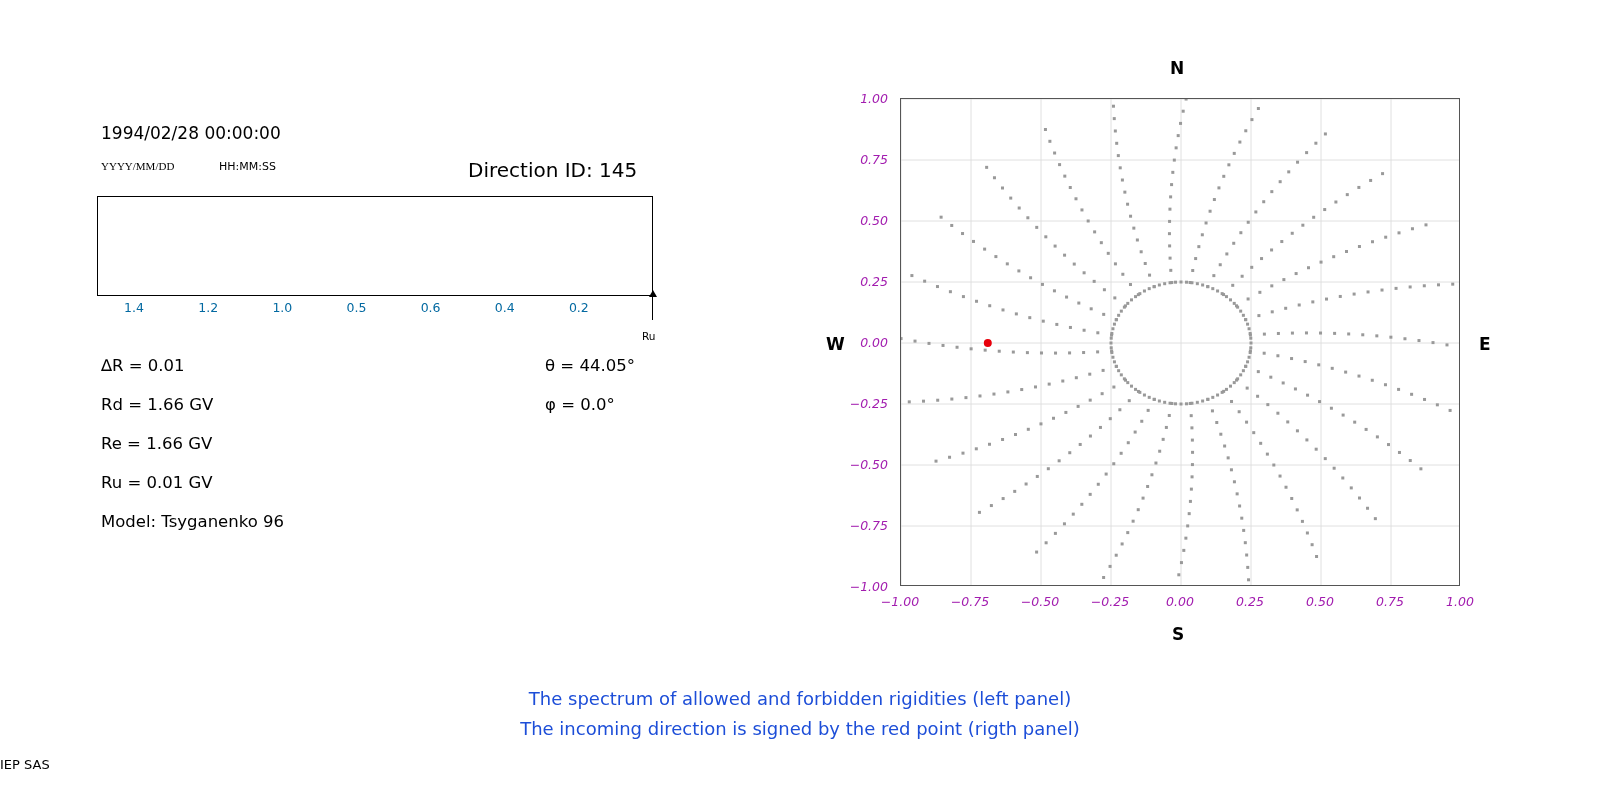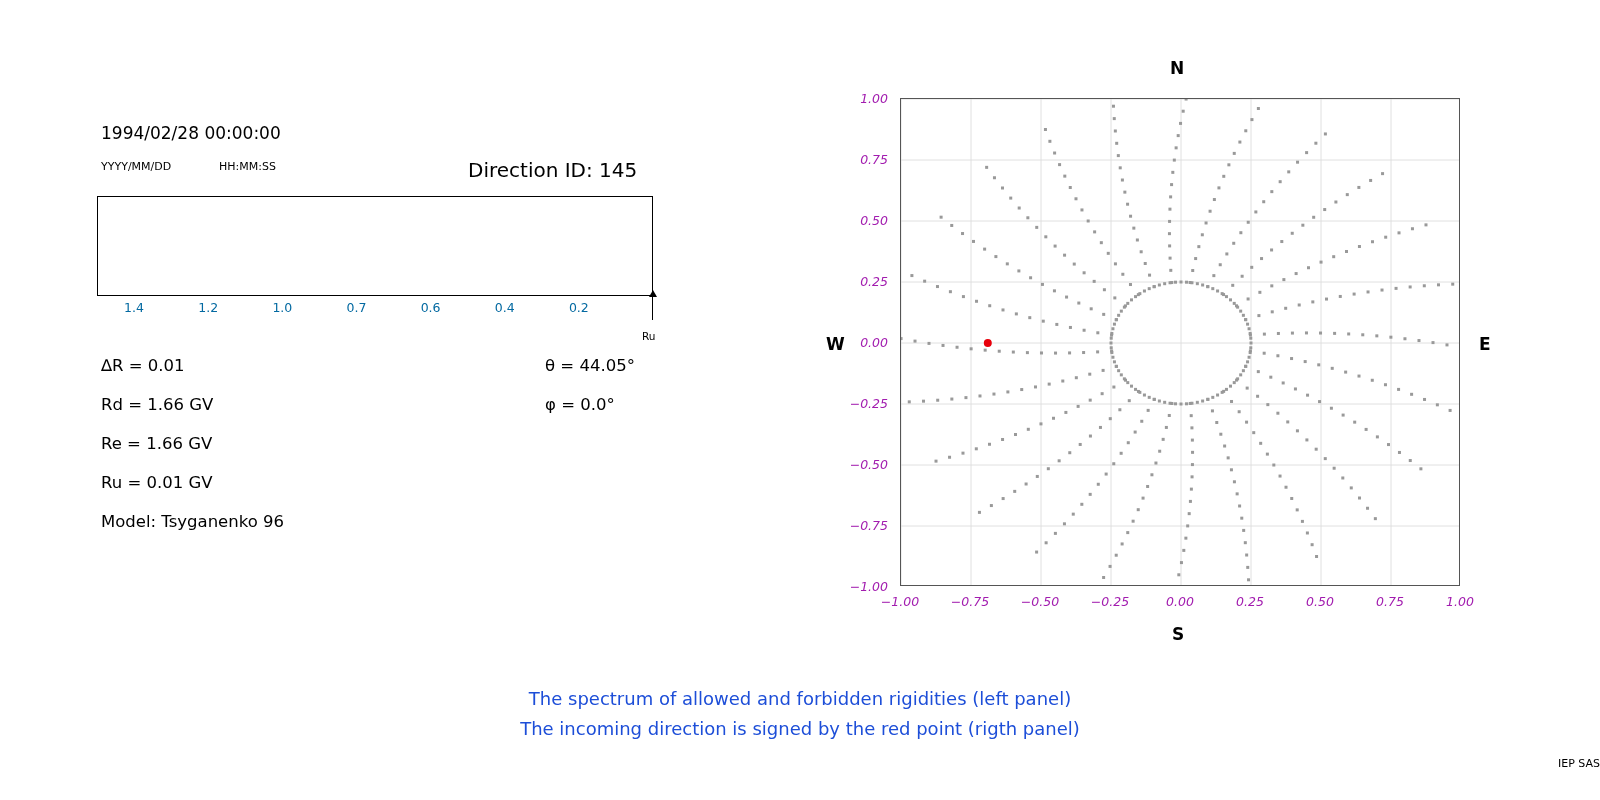--- a/index.html
+++ b/index.html
@@ -26,21 +26,21 @@
   }
 
   .txt {
     position: absolute;
     white-space: nowrap;
     color: #000;
   }
 
   #geo-position    { left: 101px; top: 84px;  font-size: 17px; }
   #datetime        { left: 101px; top: 123px; font-size: 17px; }
-  #date-format     { left: 101px; top: 160px; font-size: 11px; }
+  #date-format     { left: 101px; top: 160px; font-size: 11px; font-family: Liberation Serif, serif; }
   #time-format     { left: 219px; top: 160px; font-size: 11px; }
   #direction-id    { left: 468px; top: 158px; font-size: 20px; }
 
   #spectrum-box {
     position: absolute;
     left: 97px;
     top: 196px;
     width: 556px;
     height: 100px;
     border: 1.2px solid #000;
@@ -146,23 +146,23 @@
     width: 100%;
     text-align: center;
     font-size: 18px;
     color: #1d4ed8;
   }
   #caption-line1 { top: 688px; }
   #caption-line2 { top: 718px; }
   #footer-note {
     position: absolute;
     width: 100%;
-    text-align: right;
+    text-align: left;
     top: 757px;
-    font-size: 11px;
+    font-size: 13px;
     color: #000;
   }
 </style>
 </head>
 <body>
 
 <div id="left-panel">
 
 
   <div class="txt" id="datetime">1994/02/28 00:00:00</div>
@@ -172,21 +172,21 @@
   <div class="txt" id="time-format">HH:MM:SS</div>
 
   <div class="txt" id="direction-id">Direction ID: 145</div>
 
   <div id="spectrum-box"></div>
 
   <div id="ticks-left">
       <div class="axis-tick" style="left: 134.067px;">1.4</div>
       <div class="axis-tick" style="left: 208.2px;">1.2</div>
       <div class="axis-tick" style="left: 282.333px;">1.0</div>
-      <div class="axis-tick" style="left: 356.467px;">0.7</div>
+      <div class="axis-tick" style="left: 356.467px;">0.5</div>
       <div class="axis-tick" style="left: 430.6px;">0.6</div>
       <div class="axis-tick" style="left: 504.733px;">0.4</div>
       <div class="axis-tick" style="left: 578.867px;">0.2</div>
     </div>
 
   <div id="ru-arrow">
     <div class="head"></div>
     <div class="shaft"></div>
   </div>
   <div class="txt" id="ru-label">Ru</div>

